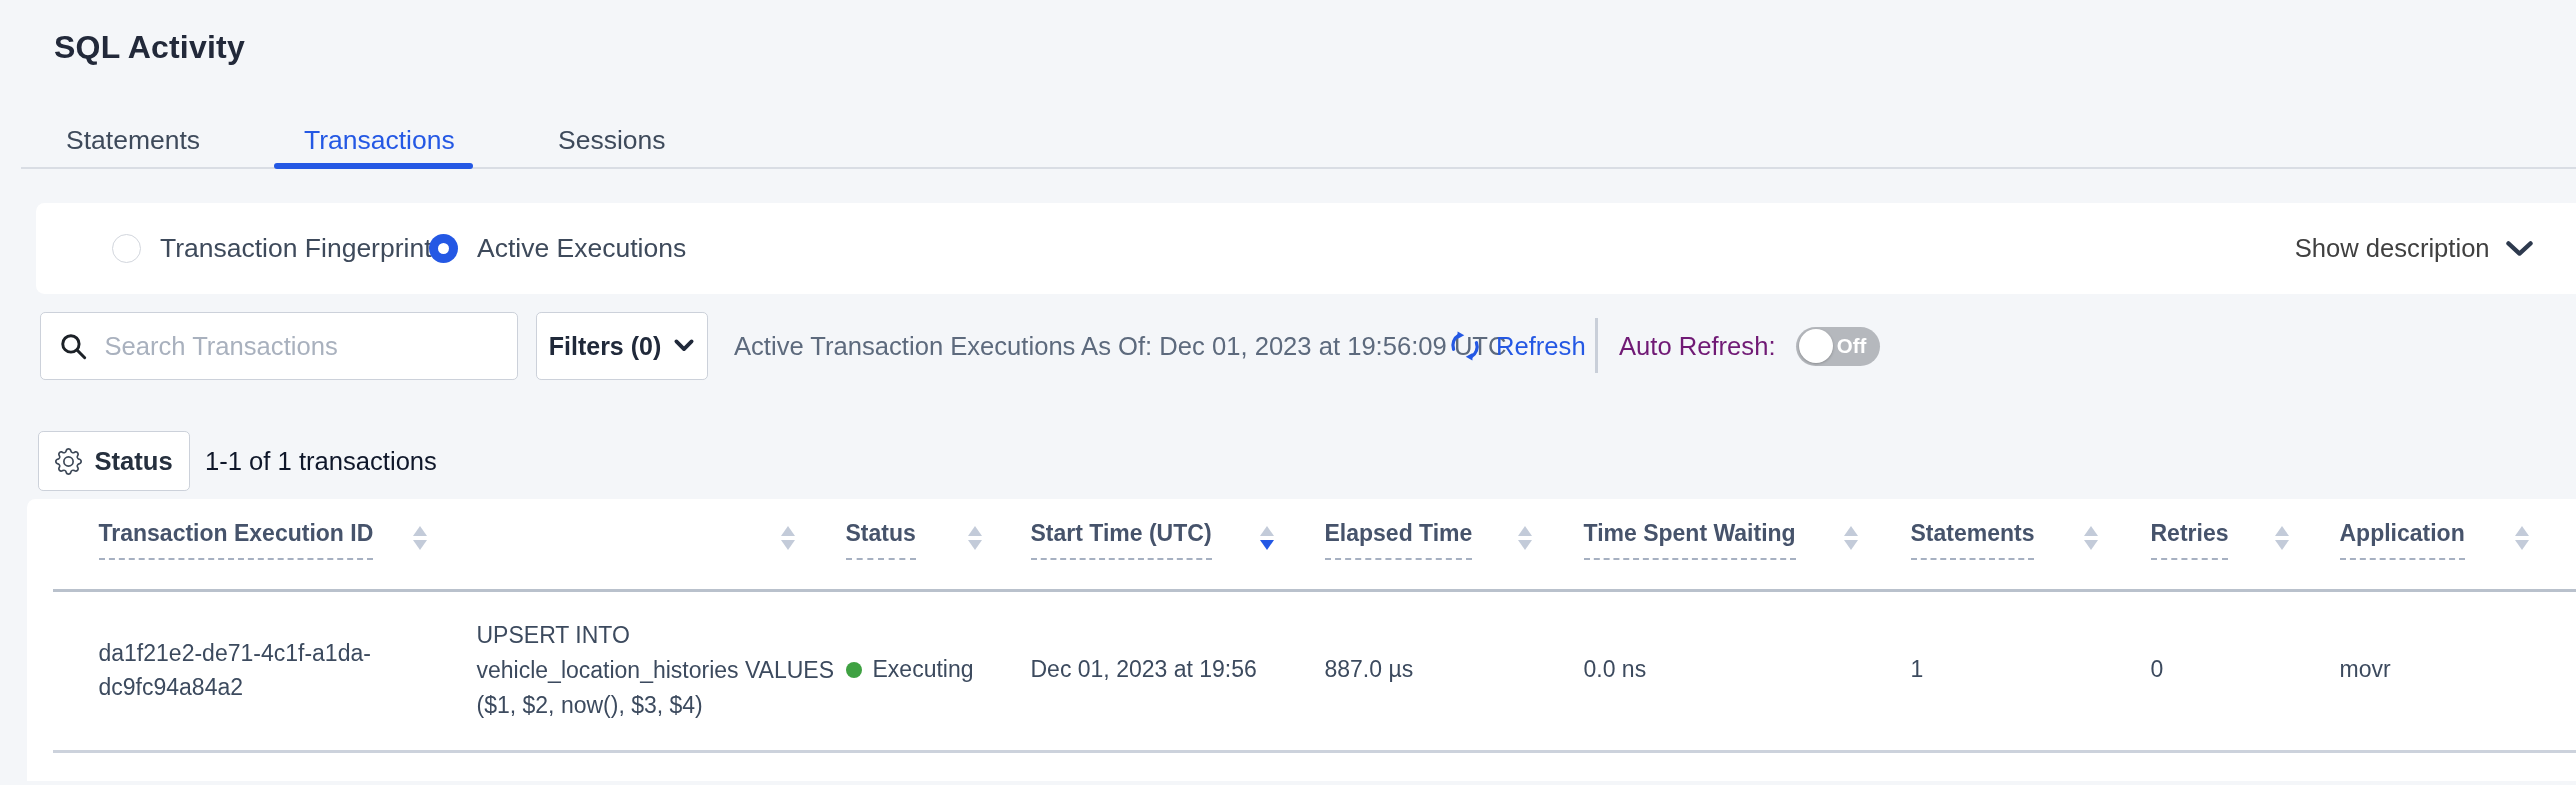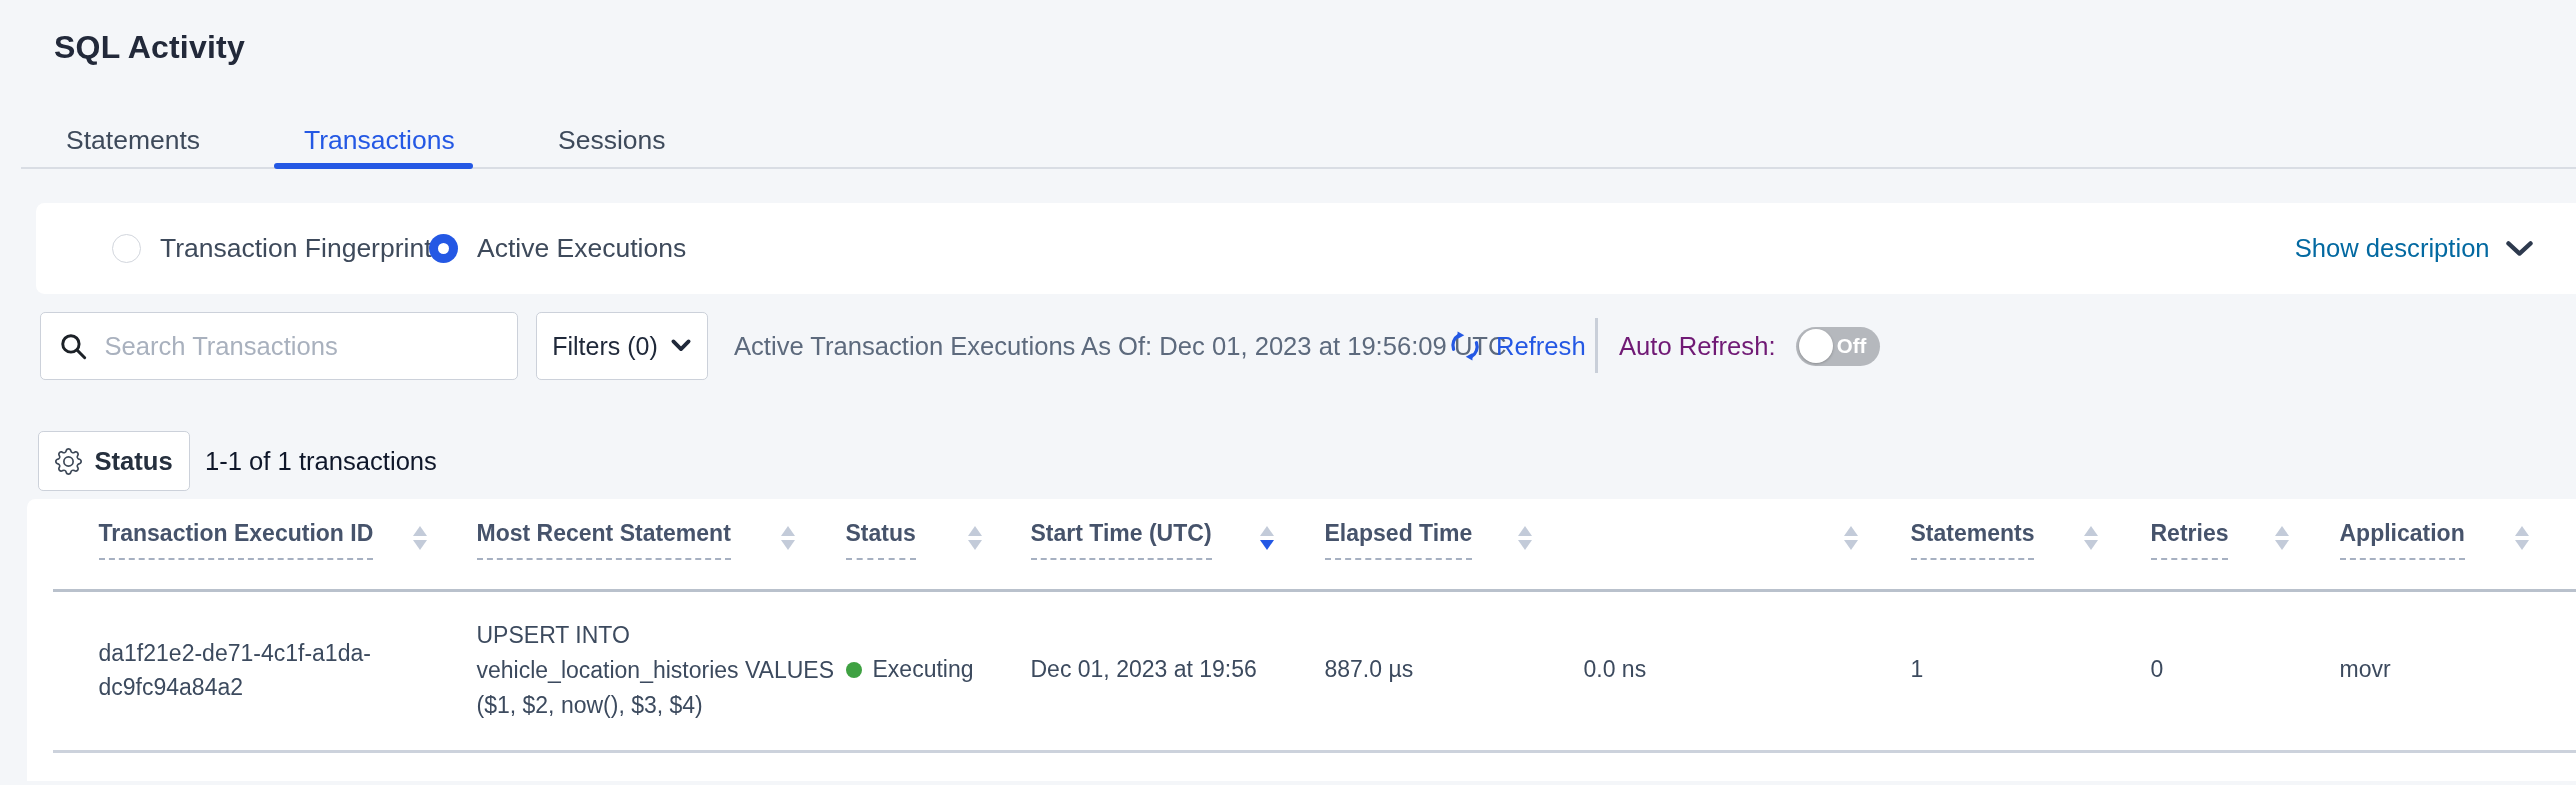--- a/index.html
+++ b/index.html
@@ -45,38 +45,38 @@
   }
   .radio-circle.selected::after {
     content:""; position:absolute; left:50%; top:50%; width:11px; height:11px;
     margin:-5.5px 0 0 -5.5px; border-radius:50%; background:#fff;
   }
   .radio-label { font-size:26.5px; color:#3e4a5b; }
   .show-desc {
     position:absolute; right:54px; top:0; height:100%;
     display:flex; align-items:center; gap:15.4px; cursor:pointer;
   }
-  .show-desc-label { font-size:25.6px; color:#0369a1; }
+  .show-desc-label { font-size:25.6px; color:#404040; }
   
   .search-box {
     position:absolute; left:40px; top:312px; width:478px; height:68px;
     background:#fff; border:1.7px solid #ccd1da; border-radius:5.1px;
     display:flex; align-items:center; padding:0 17px; gap:15.4px;
   }
   .search-box input {
     border:none; outline:none; flex:1; font-size:25.6px;
     font-family:"Liberation Sans", sans-serif; color:#3e4a5b; background:transparent;
   }
   .search-box input::placeholder { color:#a9b1be; }
   .filters-btn {
     position:absolute; left:536px; top:312px; width:172px; height:68px;
     background:#fff; border:1.7px solid #ccd1da; border-radius:5.1px;
     display:flex; align-items:center; justify-content:center; gap:12px; cursor:pointer;
   }
-  .filters-label { font-size:25px; font-weight:400; color:#20293a; }
+  .filters-label { font-size:25px; font-weight:700; color:#20293a; }
   .asof-text {
     position:absolute; left:734px; top:312px; height:68px;
     display:flex; align-items:center; font-size:25.6px; color:#5d6a7d;
   }
   .refresh {
     position:absolute; left:1446px; top:312px; height:68px;
     display:flex; align-items:center; gap:12px; cursor:pointer;
   }
   .refresh-label { font-size:25.6px; font-weight:500; color:#2458e4; }
   .controls-divider {
@@ -240,24 +240,24 @@
       <path d="M9.796 1.343c-.527-1.79-3.065-1.79-3.592 0l-.094.319a.873.873 0 0 1-1.255.52l-.292-.16c-1.64-.892-3.433.902-2.54 2.541l.159.292a.873.873 0 0 1-.52 1.255l-.319.094c-1.79.527-1.79 3.065 0 3.592l.319.094a.873.873 0 0 1 .52 1.255l-.16.292c-.892 1.64.901 3.434 2.541 2.54l.292-.159a.873.873 0 0 1 1.255.52l.094.319c.527 1.79 3.065 1.79 3.592 0l.094-.319a.873.873 0 0 1 1.255-.52l.292.16c1.64.893 3.434-.902 2.54-2.541l-.159-.292a.873.873 0 0 1 .52-1.255l.319-.094c1.79-.527 1.79-3.065 0-3.592l-.319-.094a.873.873 0 0 1-.52-1.255l.16-.292c.893-1.64-.902-3.433-2.541-2.54l-.292.159a.873.873 0 0 1-1.255-.52l-.094-.319zm-2.633.283c.246-.835 1.428-.835 1.674 0l.094.319a1.873 1.873 0 0 0 2.693 1.115l.291-.16c.764-.415 1.6.42 1.184 1.185l-.159.292a1.873 1.873 0 0 0 1.116 2.692l.318.094c.835.246.835 1.428 0 1.674l-.319.094a1.873 1.873 0 0 0-1.115 2.693l.16.291c.415.764-.42 1.6-1.185 1.184l-.291-.159a1.873 1.873 0 0 0-2.693 1.116l-.094.318c-.246.835-1.428.835-1.674 0l-.094-.319a1.873 1.873 0 0 0-2.692-1.115l-.292.16c-.764.415-1.6-.42-1.184-1.185l.159-.291A1.873 1.873 0 0 0 1.945 8.93l-.319-.094c-.835-.246-.835-1.428 0-1.674l.319-.094A1.873 1.873 0 0 0 3.06 4.377l-.16-.292c-.415-.764.42-1.6 1.185-1.184l.292.159a1.873 1.873 0 0 0 2.692-1.115l.094-.319z"></path>
     </svg>
   </span>
   <span class="columns-label">Status</span>
 </div>
 <div class="count-text">1-1 of 1 transactions</div>
 
 <div class="table-card">
 
   <div class="hc hc1">Transaction Execution ID</div>
-  <div class="hc hc2">Most Recent Statement</div>
   <div class="hc hc3">Status</div>
   <div class="hc hc4">Start Time (UTC)</div>
   <div class="hc hc5">Elapsed Time</div>
+  <div class="hc hc6">Time Spent Waiting</div>
   <div class="hc hc7">Statements</div>
   <div class="hc hc8">Retries</div>
   <div class="hc hc9">Application</div>
 
   <div class="sorter s1">
       <div class="tri-up"></div>
       <div class="tri-down"></div>
     </div>
   <div class="sorter s2">
       <div class="tri-up"></div>

